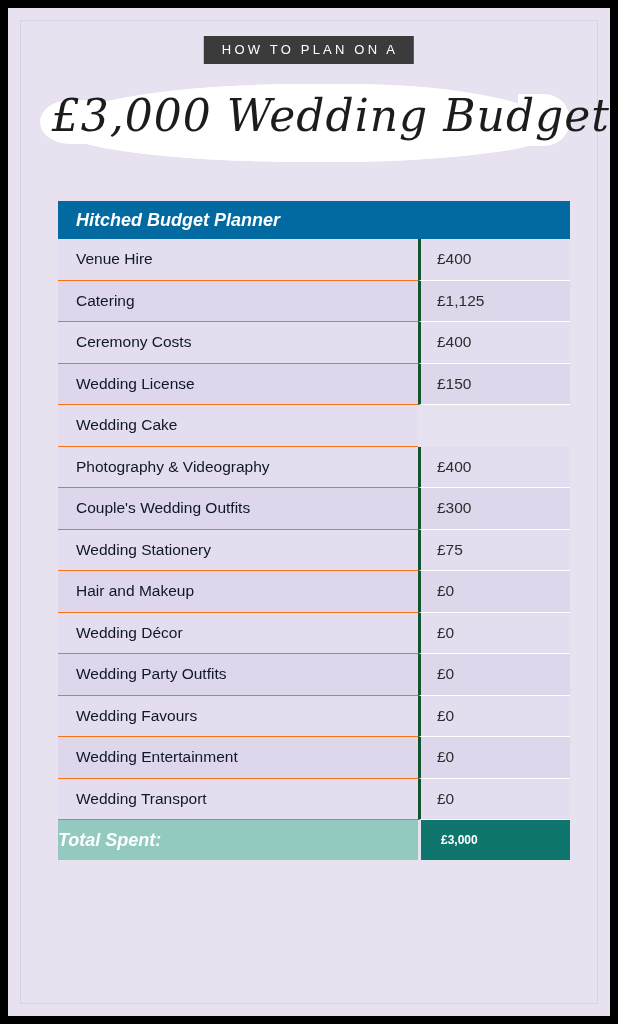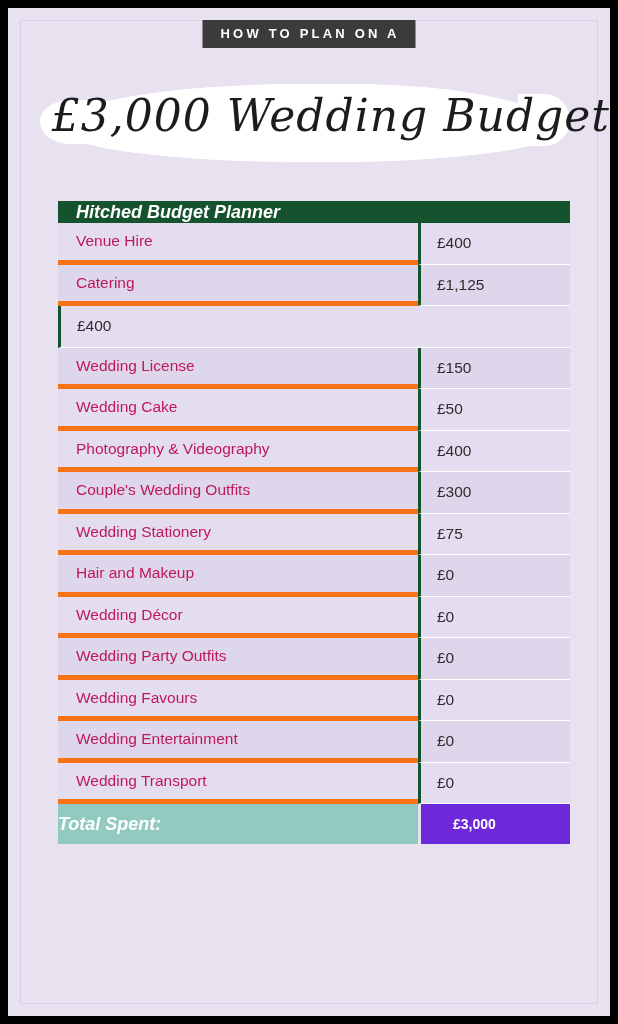--- a/index.html
+++ b/index.html
@@ -30,25 +30,25 @@
     bottom: 12px;
     border: 1px solid #d9d2e6;
     box-sizing: border-box;
   }
 
   
   .eyebrow {
     position: absolute;
     left: 50%;
     transform: translateX(-50%);
-    top: 12px;
+    top: 28px;
     background: #3b3b3b;
     color: #ffffff;
     font-size: 13px;
-    font-weight: bold;
+    font-weight: normal;
     letter-spacing: 3.2px;
     padding: 6px 16px 7px 18px;
     white-space: nowrap;
   }
 
   
   .brush {
     position: absolute;
     left: 48px;
     top: 76px;
@@ -103,22 +103,22 @@
   .row {
     display: flex;
     height: 41.5px;
     align-items: center;
   }
   .row .label {
     flex: 0 0 360px;
     box-sizing: border-box;
     padding-left: 18px;
     font-size: 15.5px;
-    color: #be185d;
-    border-bottom: 5px solid #f97316;
+    color: #0f172a;
+    border-bottom: 1px solid #f97316;
     height: 100%;
     display: flex;
     align-items: center;
   }
   .row .value {
     flex: 1 1 auto;
     box-sizing: border-box;
     padding-left: 16px;
     font-size: 15.5px;
     color: #2d2d2d;
@@ -129,24 +129,24 @@
     align-items: center;
   }
   .row.alt .label, .row.alt .value {
     background: #ded6ea;
   }
   .row.plain .label, .row.plain .value {
     background: #e4ddf0;
   }
 
   .header-row {
-    background: #14532d;
-    height: 22px;
-    display: flex;
-    align-items: flex-end;
+    background: #0369a1;
+    height: 38px;
+    display: flex;
+    align-items: center;
   }
   .header-row .htext {
     padding-left: 18px;
     color: #ffffff;
     font-size: 18px;
     font-style: italic;
     font-weight: bold;
     font-family: "Liberation Sans", sans-serif;
   }
 
@@ -163,25 +163,25 @@
     font-size: 18px;
     font-style: italic;
     font-weight: bold;
     height: 100%;
     display: flex;
     align-items: center;
   }
   .total-row .value {
     flex: 1 1 auto;
     box-sizing: border-box;
-    padding-left: 32px;
-    background: #6d28d9;
+    padding-left: 20px;
+    background: #0f766e;
     border-left: 3px solid #e8e2f0;
     color: #ffffff;
-    font-size: 14px;
+    font-size: 12px;
     font-weight: bold;
     height: 100%;
     display: flex;
     align-items: center;
   }
 
   
   .watermark {
     position: absolute;
     left: 180px;
@@ -221,29 +221,29 @@
 
     <div class="row plain">
       <span class="label">Venue Hire</span>
       <span class="value">£400</span>
     </div>
     <div class="row alt">
       <span class="label">Catering</span>
       <span class="value">£1,125</span>
     </div>
     <div class="row plain">
+      <span class="label">Ceremony Costs</span>
       <span class="value">£400</span>
     </div>
     <div class="row alt">
       <span class="label">Wedding License</span>
       <span class="value">£150</span>
     </div>
     <div class="row plain">
       <span class="label">Wedding Cake</span>
-      <span class="value">£50</span>
     </div>
     <div class="row plain">
       <span class="label">Photography &amp; Videography</span>
       <span class="value">£400</span>
     </div>
     <div class="row alt">
       <span class="label">Couple's Wedding Outfits</span>
       <span class="value">£300</span>
     </div>
     <div class="row plain">

